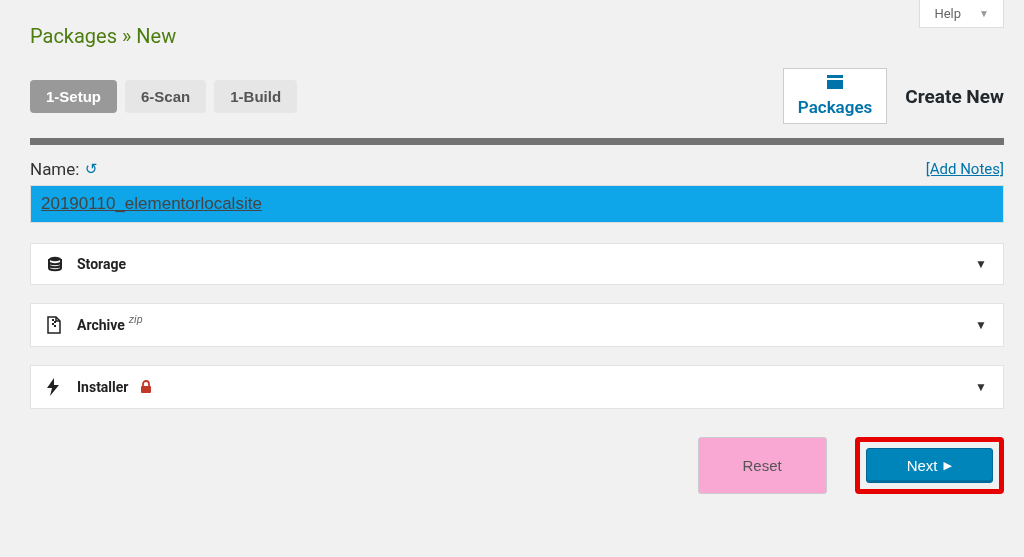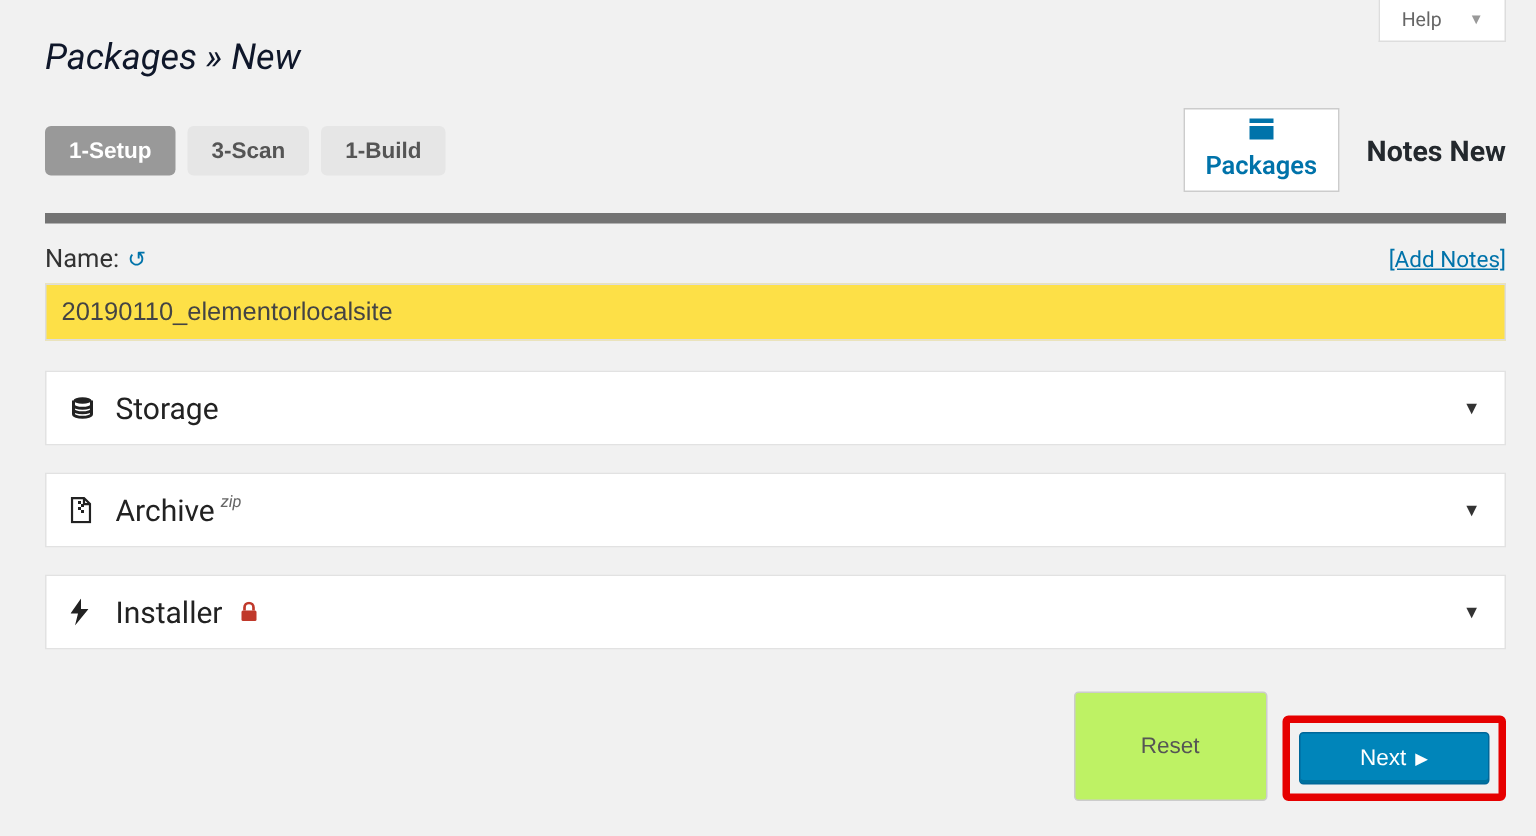--- a/index.html
+++ b/index.html
@@ -25,26 +25,25 @@
     padding: 6px 14px;
     font-size: 13px;
     color: #666;
     cursor: pointer;
     display: flex;
     align-items: center;
     gap: 18px;
   }
   .help-tab .tri { font-size: 10px; color: #999; }
   .page-title {
-    font-size: 24px;
+    font-size: 20px;
     font-weight: 400;
-    color: #0f172a;
+    color: #4d7c0f;
     padding: 24px 0 20px 30px;
     margin: 0;
-    font-style: italic;
   }
   .toolbar {
     display: flex;
     align-items: center;
     padding: 0 20px 14px 30px;
     border-bottom: 7px solid #737373;
     margin: 0 20px 0 30px;
     padding-left: 0;
     padding-right: 0;
   }
@@ -130,42 +129,43 @@
     color: #0073aa;
     text-decoration: underline;
     font-size: 15px;
     cursor: pointer;
   }
   .name-input {
     width: 100%;
     padding: 8px 10px;
     font-size: 17px;
     border: 1px solid #ddd;
-    background: #fde047;
+    background: #0ea5e9;
     color: #444;
     margin-bottom: 20px;
+    text-decoration: underline;
   }
   .panel {
     background: #fff;
     border: 1px solid #e2e2e2;
     padding: 12px 16px;
     margin-bottom: 18px;
     display: flex;
     align-items: center;
     cursor: pointer;
   }
   .panel .icon {
     width: 20px;
     text-align: center;
     margin-right: 10px;
     color: #333;
   }
   .panel .title {
-    font-weight: 400;
-    font-size: 20px;
+    font-weight: 700;
+    font-size: 14px;
     color: #222;
   }
   .panel .sup {
     font-style: italic;
     font-size: 11px;
     color: #666;
     margin-left: 4px;
     position: relative;
     top: -6px;
   }
@@ -180,34 +180,33 @@
     font-size: 12px;
   }
   .footer-btns {
     display: flex;
     justify-content: flex-end;
     padding: 10px 20px 0 30px;
     gap: 0;
   }
   .reset-btn {
     border: 1px solid #ccc;
-    background: #bef264;
+    background: #f9a8d4;
     color: #555;
     padding: 8px 44px;
     font-size: 15px;
     cursor: pointer;
     border-radius: 3px;
-    margin-right: 10px;
+    margin-right: 28px;
   }
   .next-wrap {
     border: 5px solid #e60000;
     border-radius: 4px;
     padding: 6px;
     display: inline-flex;
-    margin-top: 16px;
   }
   .next-btn {
     border: 1px solid #006799;
     background: #0085ba;
     color: #fff;
     padding: 8px 40px;
     font-size: 15px;
     cursor: pointer;
     border-radius: 3px;
     display: flex;
@@ -225,28 +224,28 @@
   <div class="help-tab">
     <span>Help</span>
     <span class="tri">▼</span>
   </div>
 </div>
 
 <h1 class="page-title">Packages » New</h1>
 
 <div class="toolbar">
   <button class="step-btn active">1-Setup</button>
-  <button class="step-btn">3-Scan</button>
+  <button class="step-btn">6-Scan</button>
   <button class="step-btn">1-Build</button>
   <span class="spacer"></span>
   <div class="pkg-btn">
     <span class="pkg-icon"></span>
     <span>Packages</span>
   </div>
-  <span class="create-new">Notes New</span>
+  <span class="create-new">Create New</span>
 </div>
 
 <div class="content">
   <div class="name-row">
     <div class="name-label">
       <span>Name:</span>
       <span class="refresh-icon">↻</span>
     </div>
     <a class="add-notes">[Add Notes]</a>
   </div>

